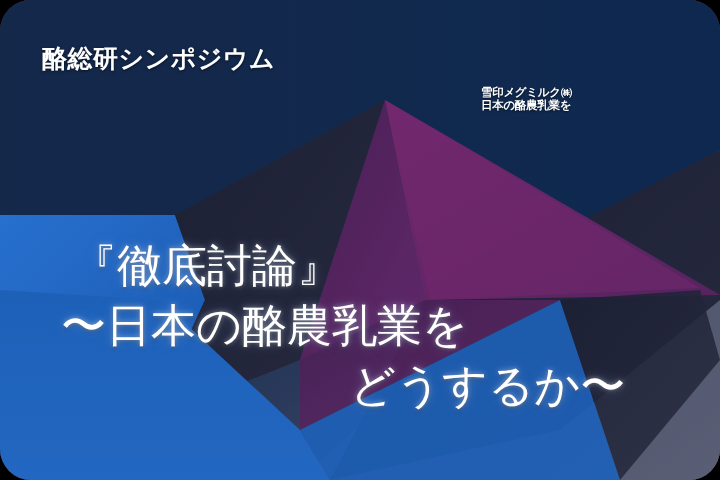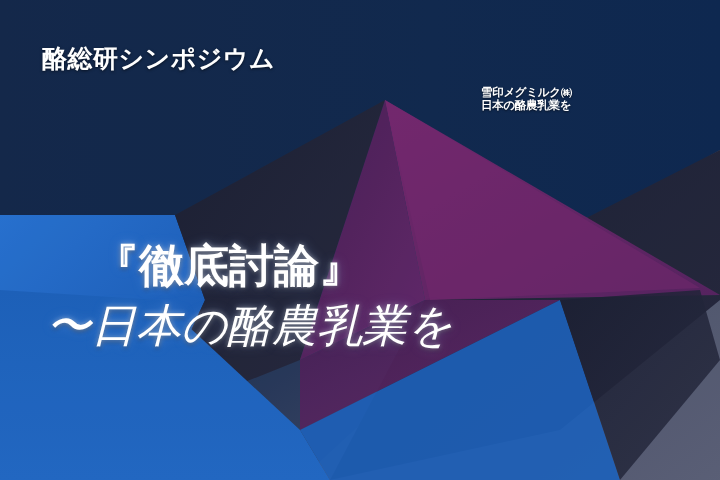--- a/index.html
+++ b/index.html
@@ -7,20 +7,21 @@
     padding: 0;
     background: #000;
   }
   #slide {
     position: relative;
     width: 720px;
     height: 480px;
     overflow: hidden;
     font-family: "Liberation Sans", "DejaVu Sans", sans-serif;
     background: #7f1d1d;
+    border-radius: 31px;
   }
   #bg-svg {
     position: absolute;
     inset: 0;
     width: 720px;
     height: 480px;
     display: block;
   }
   .overlay {
     position: absolute;
@@ -64,22 +65,22 @@
   #main-title .tline {
     font-size: 45px;
     font-weight: 400;
     line-height: 60px;
     white-space: nowrap;
     text-shadow:
       0 0 5px rgba(255,255,255,0.45),
       0 0 12px rgba(150,190,255,0.35),
       0 2px 4px rgba(0,0,0,0.45);
   }
-  #main-title .l1 { padding-left: 94px; font-weight: bold; }
-  #main-title .l2 { padding-left: 46px; font-style: italic; }
+  #main-title .l1 { padding-left: 72px; }
+  #main-title .l2 { padding-left: 61px; }
   #main-title .l3 { padding-left: 350px; }
 </style>
 </head>
 <body>
 
 <div id="slide">
 
   <svg id="bg-svg" viewBox="0 0 720 480" preserveAspectRatio="none">
     <defs>
       <linearGradient id="gradBase" x1="0" y1="0" x2="1" y2="1">
@@ -152,16 +153,17 @@
     <div id="event-title">酪総研シンポジウム</div>
 
     <div id="org-logo">
       <div class="line1">雪印メグミルク㈱</div>
       <div class="line2">日本の酪農乳業を</div>
     </div>
 
     <div id="main-title">
       <div class="tline l1">『徹底討論』</div>
       <div class="tline l2">〜日本の酪農乳業を</div>
+      <div class="tline l3">どうするか〜</div>
     </div>
 
   </div>
 </div>
 
 </body></html>

